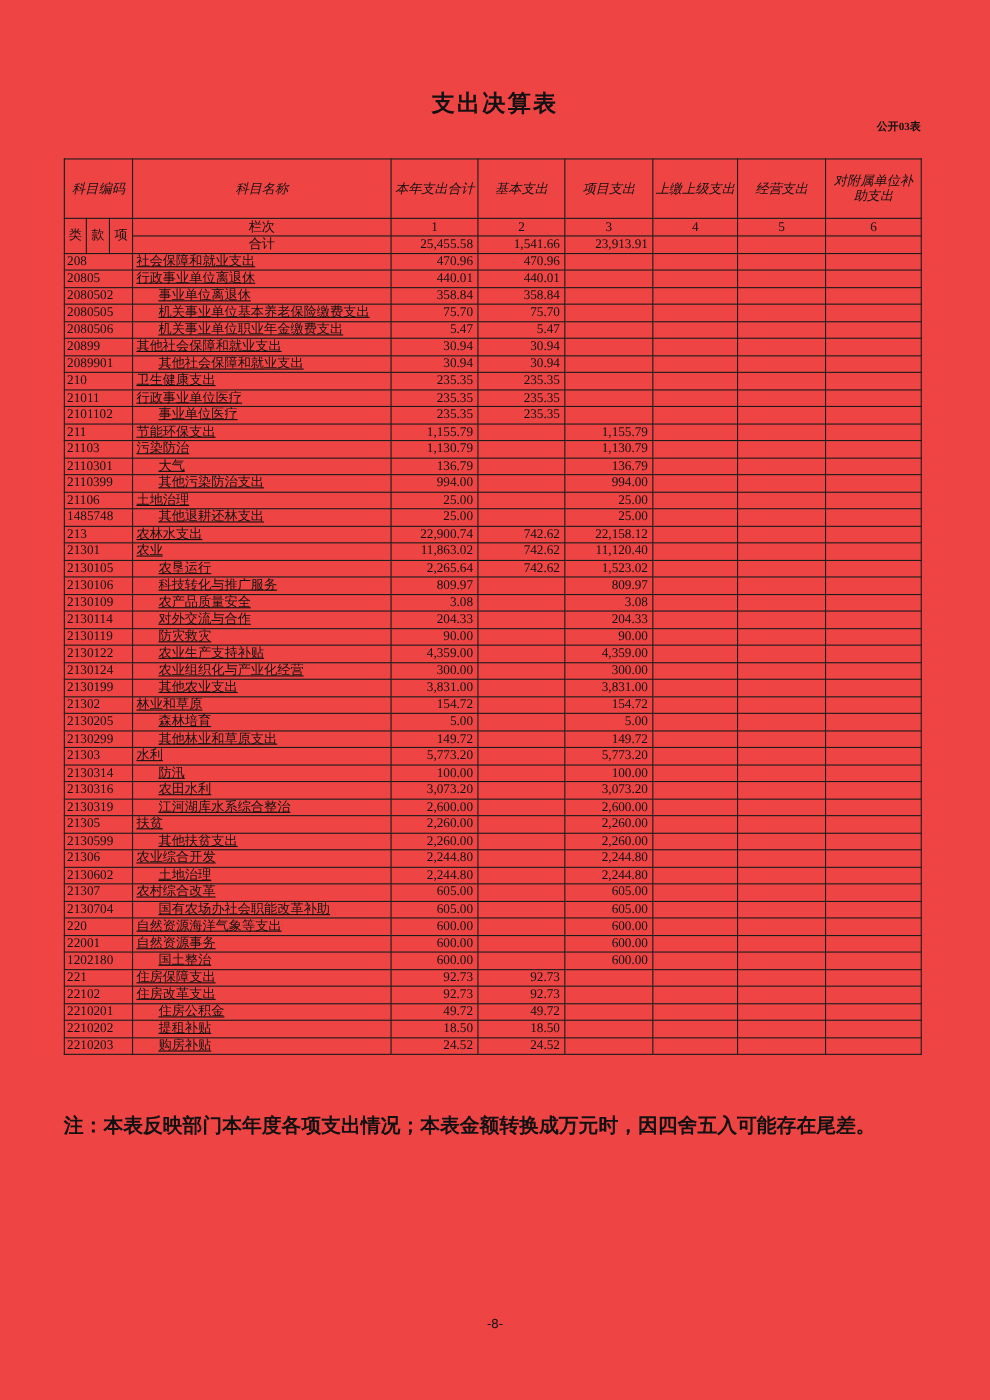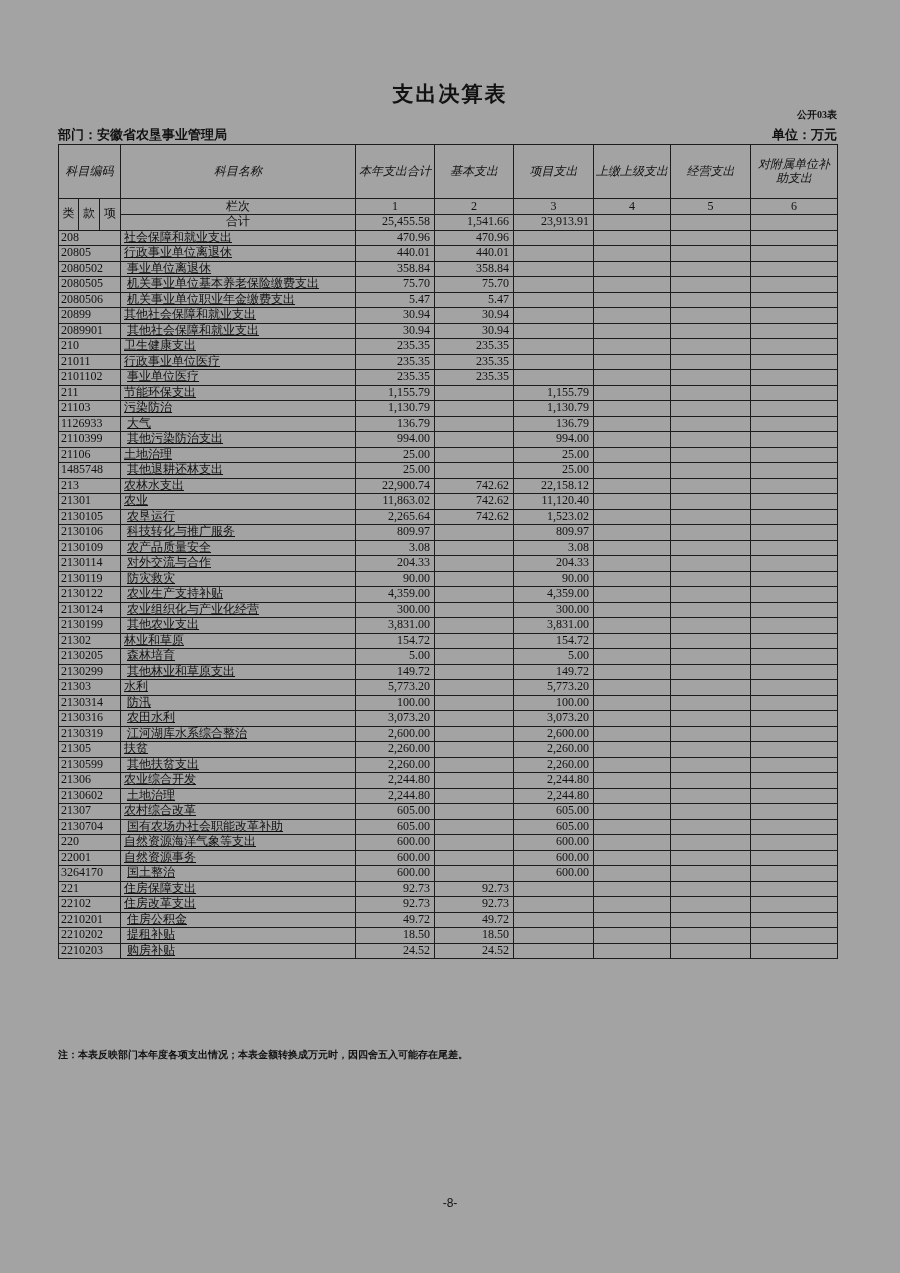--- a/index.html
+++ b/index.html
@@ -1,21 +1,21 @@
 <!DOCTYPE html>
 <html><head>
 <meta charset="utf-8">
 <style>
   * { box-sizing: border-box; margin: 0; padding: 0; }
   html, body { background: #e8e8e8; }
   .page {
     position: relative;
     width: 900px;
     height: 1273px;
-    background: #a3a3a3;
+    background: #ef4444;
     margin: 0 auto;
     font-family: "Liberation Serif", "DejaVu Serif", serif;
     color: #111;
   }
   .doc-title {
     position: absolute;
     top: 80px; left: 0; width: 900px;
     text-align: center;
     font-family: "Liberation Sans", "DejaVu Sans", sans-serif;
     font-size: 21px;
@@ -50,50 +50,45 @@
     overflow: hidden;
     white-space: nowrap;
   }
   table.fin th { font-weight: normal; text-align: center; white-space: normal; }
   tr.h1 th { height: 54px; padding: 2px 2px; font-style: italic; }
   tr.h2 th { height: 16px; }
   tr.h3 th, tr.h3 td { height: 15.5px; }
   tbody td { height: 15.5px; }
   td.code { text-align: left; padding: 0 2px; margin-left: 19px; }
   td.name { text-align: left; padding: 0 3px; text-decoration: underline; }
-  td.name.indent { padding-left: 6px; }
+  td.name.indent { padding-left: 23px; }
   td.num { text-align: right; padding: 0 4px; }
   .foot-note {
     position: absolute;
     top: 1011px; left: 58px; right: 40px;
-    font-size: 10px;
+    font-size: 18px;
     font-weight: 600;
-    margin-top: 37px;
   }
   .page-number {
     position: absolute;
     top: 1196px; left: 0; width: 900px;
     text-align: center;
     font-size: 12px;
     font-family: "Liberation Sans", "DejaVu Sans", sans-serif;
   }
 </style>
 </head>
 <body>
 
 <div class="page">
 
   <div class="doc-title">支出决算表</div>
 
   <div class="form-code">公开03表</div>
 
-  <div class="meta-line">
-    <span>部门：安徽省农垦事业管理局</span>
-    <span>单位：万元</span>
-  </div>
 
   <table class="fin">
     <colgroup>
       <col style="width:20px">
         <col style="width:21px">
         <col style="width:21px">
       <col style="width:235px">
       <col style="width:79px">
         <col style="width:79px">
         <col style="width:80px">
@@ -249,21 +244,21 @@
           <td colspan="3" class="code">21103</td>
           <td class="name">污染防治</td>
           <td class="num">1,130.79</td>
           <td class="num"></td>
           <td class="num">1,130.79</td>
           <td class="num"></td>
           <td class="num"></td>
           <td class="num"></td>
         </tr>
         <tr>
-          <td colspan="3" class="code">1126933</td>
+          <td colspan="3" class="code">2110301</td>
           <td class="name indent">大气</td>
           <td class="num">136.79</td>
           <td class="num"></td>
           <td class="num">136.79</td>
           <td class="num"></td>
           <td class="num"></td>
           <td class="num"></td>
         </tr>
         <tr>
           <td colspan="3" class="code">2110399</td>
@@ -539,21 +534,21 @@
           <td colspan="3" class="code">22001</td>
           <td class="name">自然资源事务</td>
           <td class="num">600.00</td>
           <td class="num"></td>
           <td class="num">600.00</td>
           <td class="num"></td>
           <td class="num"></td>
           <td class="num"></td>
         </tr>
         <tr>
-          <td colspan="3" class="code">3264170</td>
+          <td colspan="3" class="code">1202180</td>
           <td class="name indent">国土整治</td>
           <td class="num">600.00</td>
           <td class="num"></td>
           <td class="num">600.00</td>
           <td class="num"></td>
           <td class="num"></td>
           <td class="num"></td>
         </tr>
         <tr>
           <td colspan="3" class="code">221</td>

